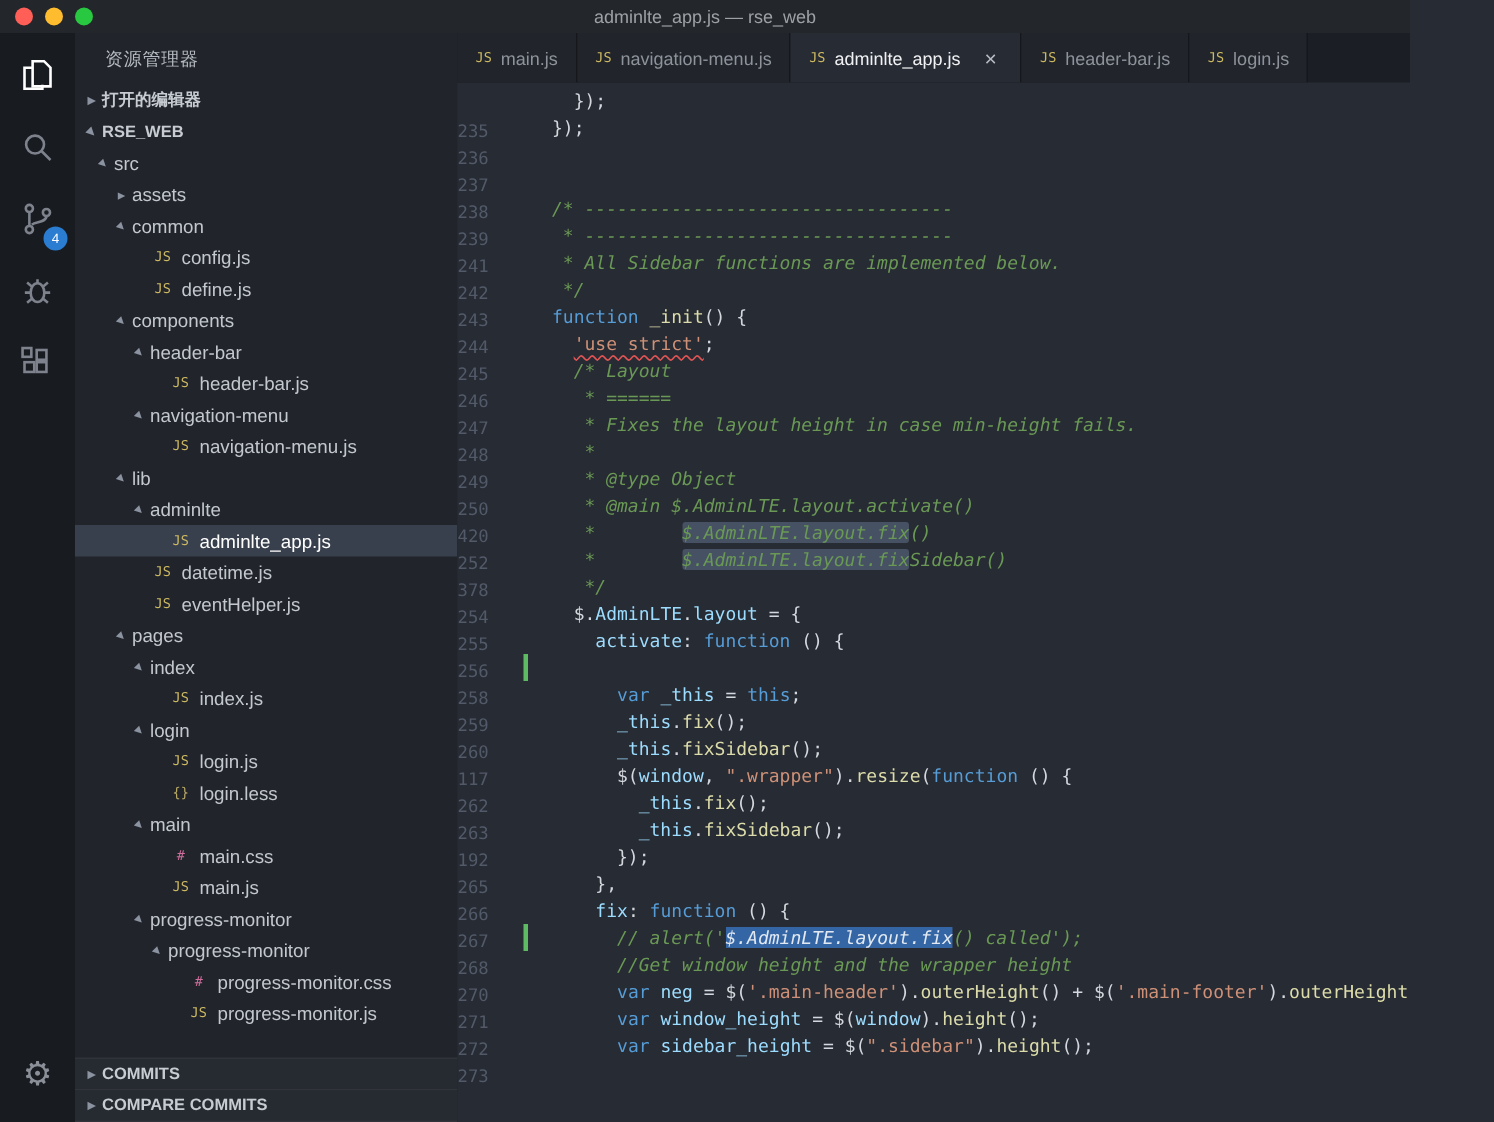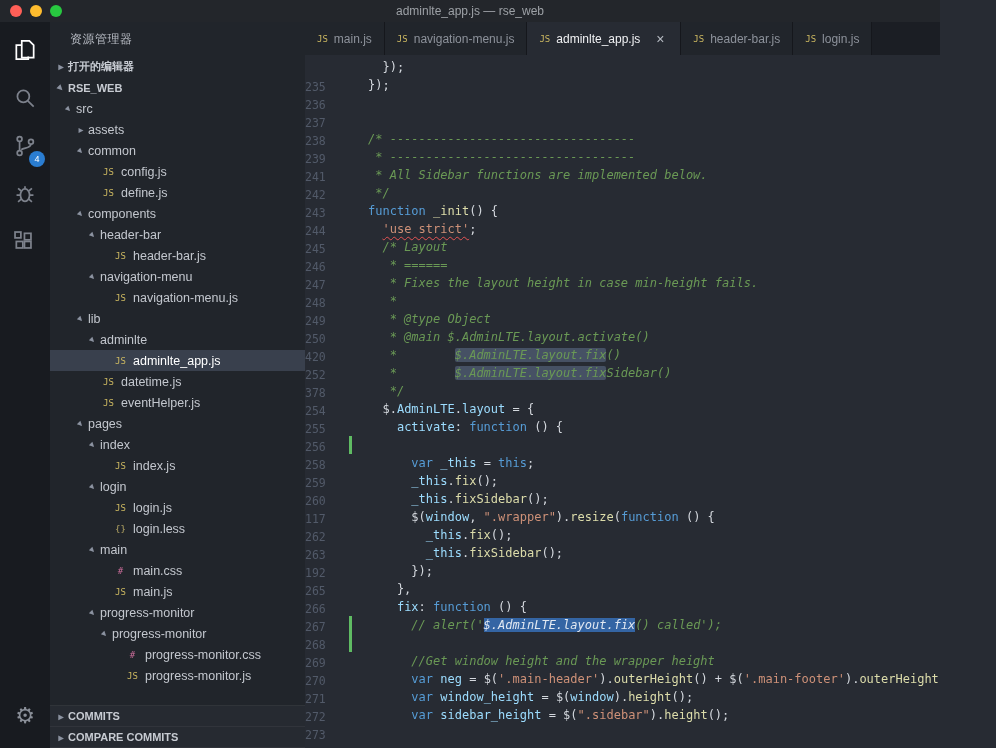--- a/index.html
+++ b/index.html
@@ -454,25 +454,20 @@
             <span class="ln">267</span>
             <span class="gm"></span>
             <span class="lt"><span class="d">    </span><span class="v">fix</span><span class="d">: </span><span class="k">function</span><span class="d"> () {</span></span>
           </div>
           <div class="code-line">
             <span class="ln">268</span>
             <span class="gm added"></span>
             <span class="lt"><span class="d">      </span><span class="c">// alert('</span><span class="c sel">$.AdminLTE.layout.fix</span><span class="c">() called');</span></span>
           </div>
           <div class="code-line">
-            <span class="ln">269</span>
-            <span class="gm added"></span>
-            <span class="lt"></span>
-          </div>
-          <div class="code-line">
             <span class="ln">270</span>
             <span class="gm"></span>
             <span class="lt"><span class="d">      </span><span class="c">//Get window height and the wrapper height</span></span>
           </div>
           <div class="code-line">
             <span class="ln">271</span>
             <span class="gm"></span>
             <span class="lt"><span class="d">      </span><span class="k">var</span><span class="d"> </span><span class="v">neg</span><span class="d"> = $(</span><span class="s">'.main-header'</span><span class="d">).</span><span class="f">outerHeight</span><span class="d">() + $(</span><span class="s">'.main-footer'</span><span class="d">).</span><span class="f">outerHeight</span><span class="d">();</span></span>
           </div>
           <div class="code-line">

